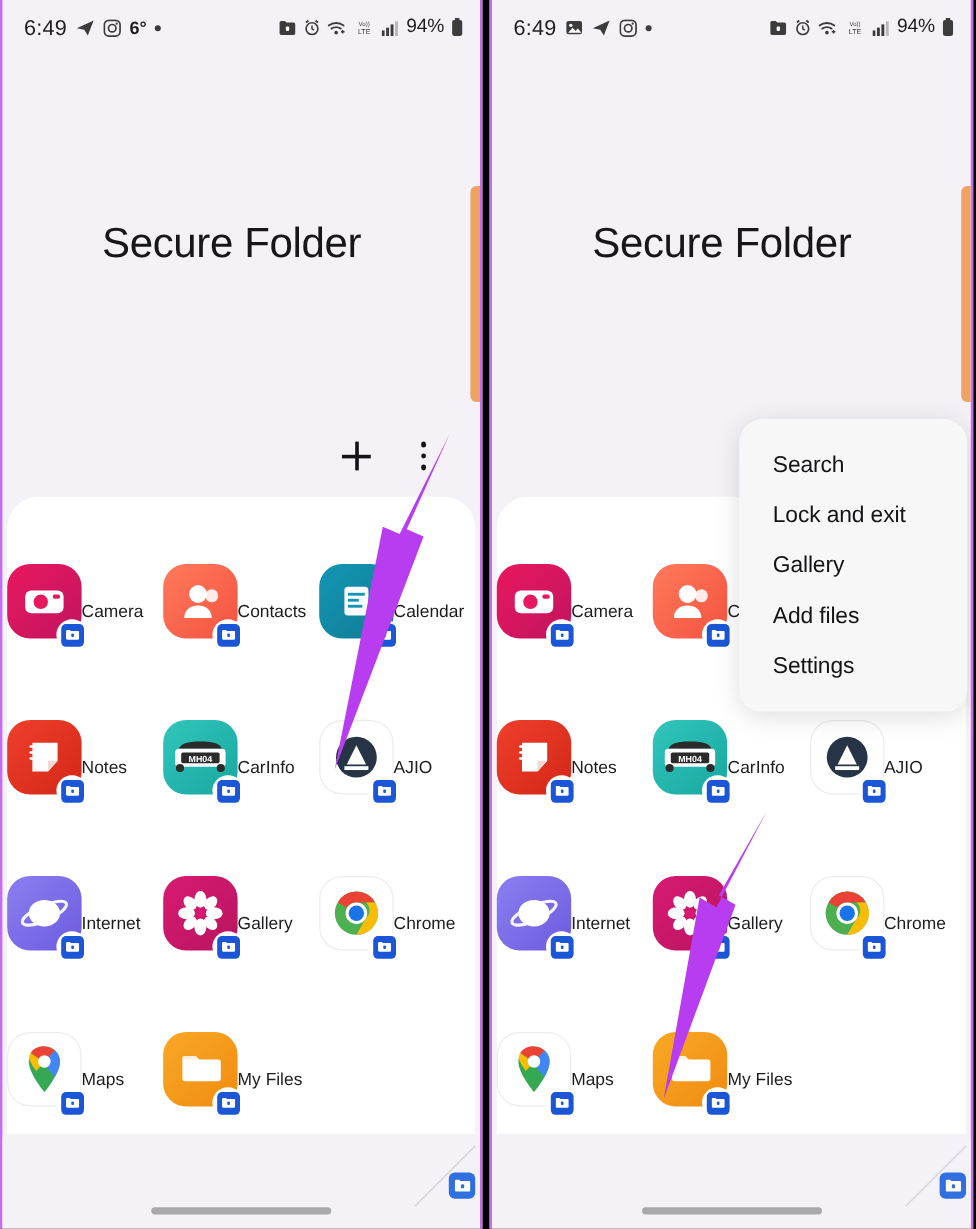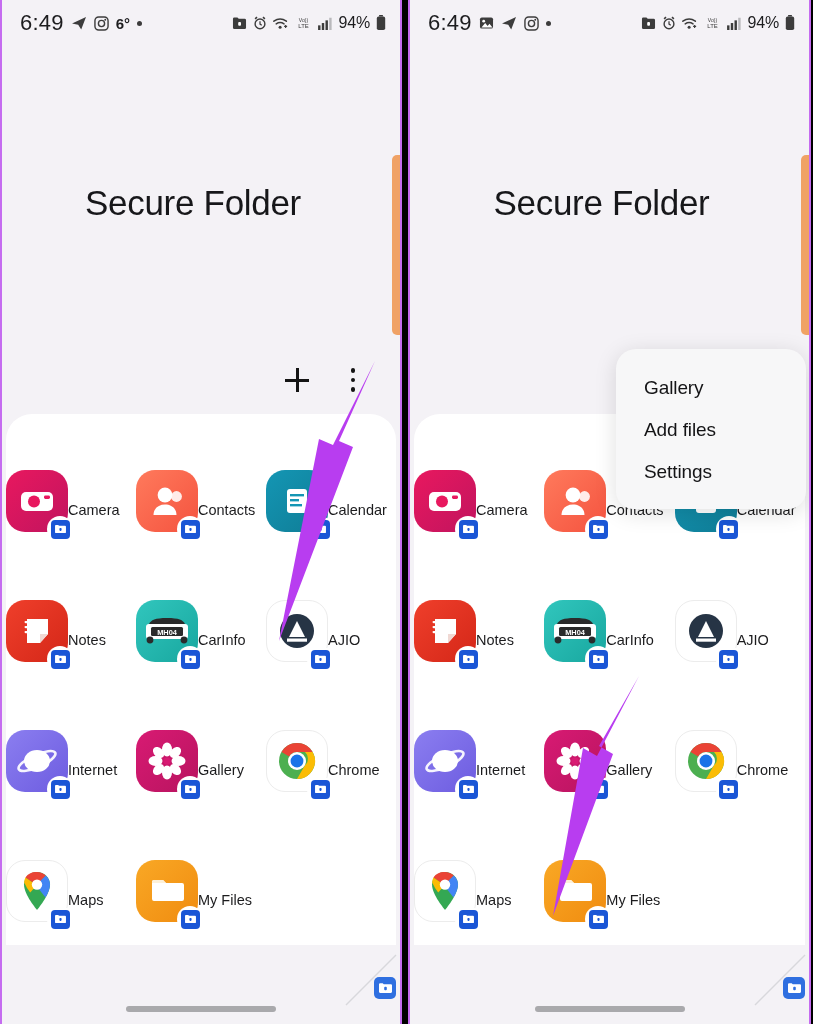--- a/index.html
+++ b/index.html
@@ -36,21 +36,21 @@
     display: flex; align-items: center;
     justify-content: space-between;
     padding: 0 14px 0 18px;
     color: #1d1d1f;
     font-size: 16px;
   }
   .status-left, .status-right {
     display: flex; align-items: center; gap: 7px;
   }
   .status-right { gap: 6px; }
-  .clock { font-size: 22px; letter-spacing: .2px; }
+  .clock { font-size: 18px; letter-spacing: .2px; }
   .temp  { font-size: 15px; font-weight: bold; }
   .dot-ind {
     width: 5px; height: 5px; border-radius: 50%;
     background: #3c3c3c; display: inline-block;
   }
   .sicon { display: inline-flex; align-items: center; }
   .batt-pct { font-size: 16px; letter-spacing: -.2px; text-align: right; }
 
   
   .title {
@@ -894,20 +894,22 @@
                 </div>
             </div>
           </div>
           <div class="app-label">My Files</div>
         </div>
 
       </div>
     </div>
 
     <div class="menu">
+      <div class="menu-item">Search</div>
+      <div class="menu-item">Lock and exit</div>
       <div class="menu-item">Gallery</div>
       <div class="menu-item">Add files</div>
       <div class="menu-item">Settings</div>
     </div>
 
     <div class="navbar">
       <div class="nav-pill"></div>
     </div>
     <div class="corner-badge">
       <svg class="tri-line" width="58" height="58" viewBox="0 0 58 58">

